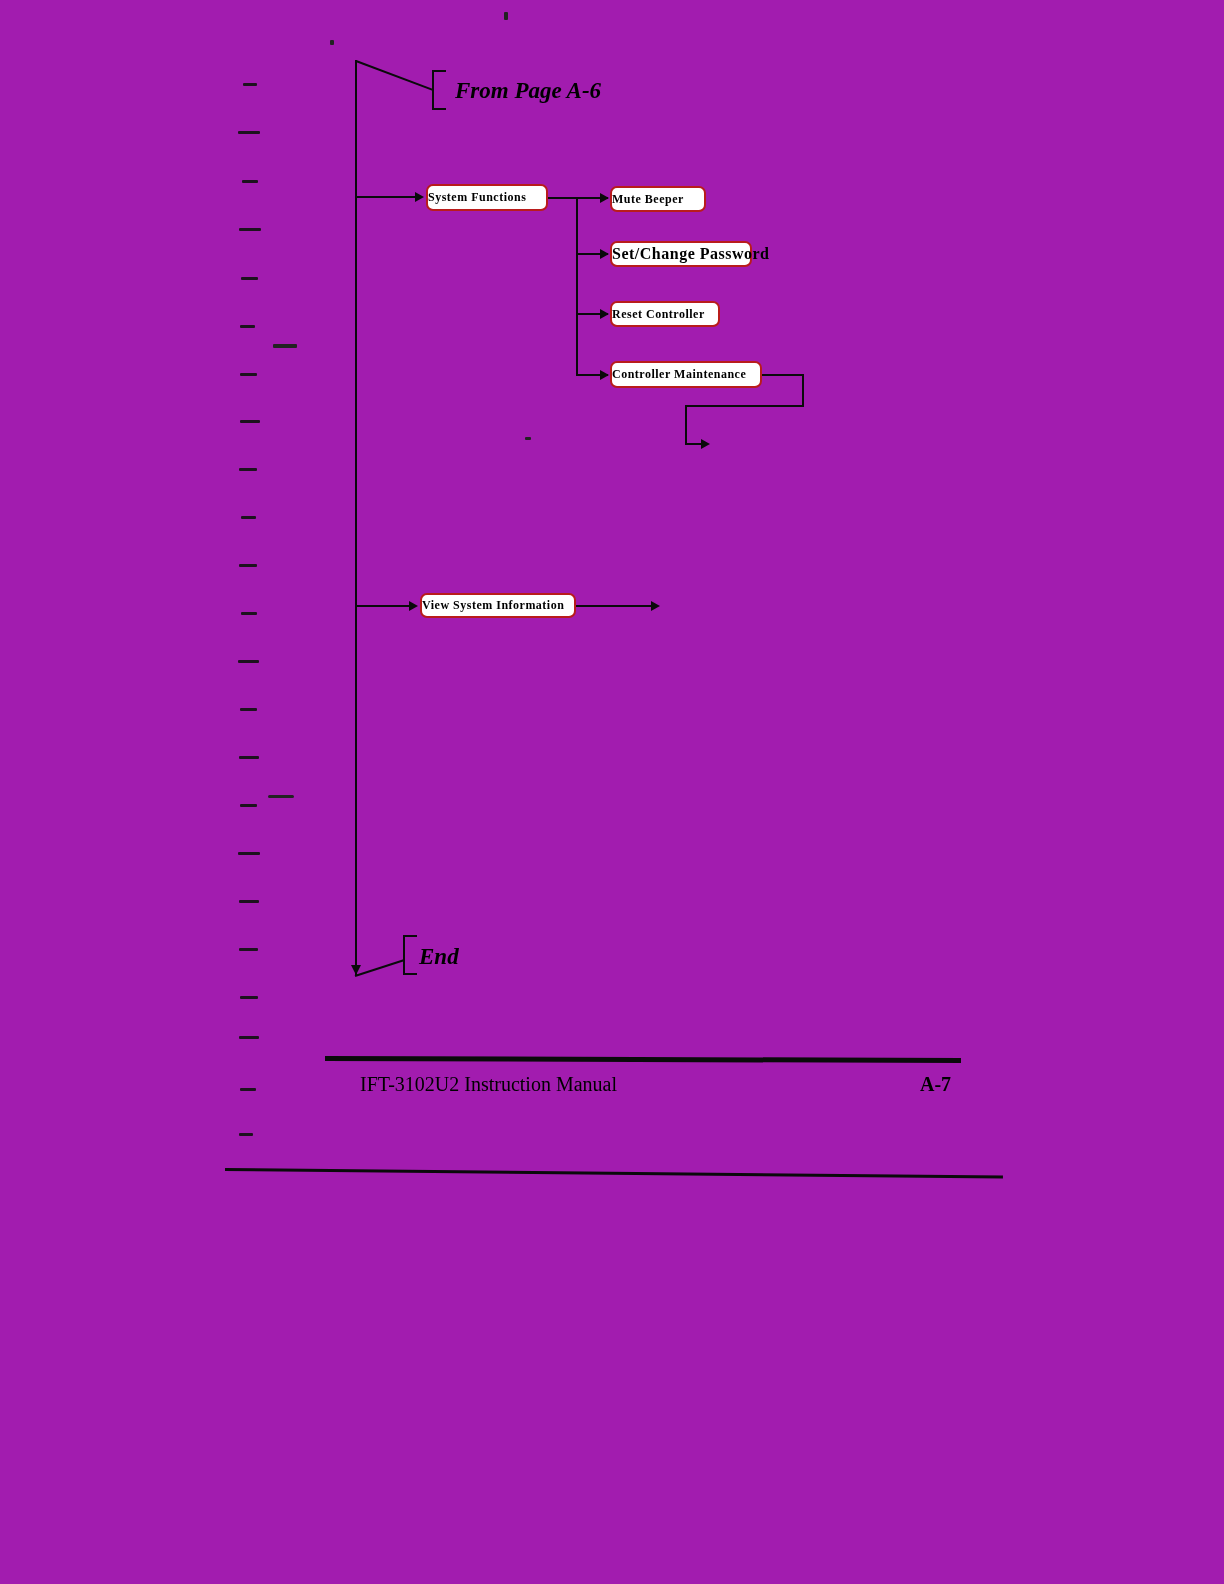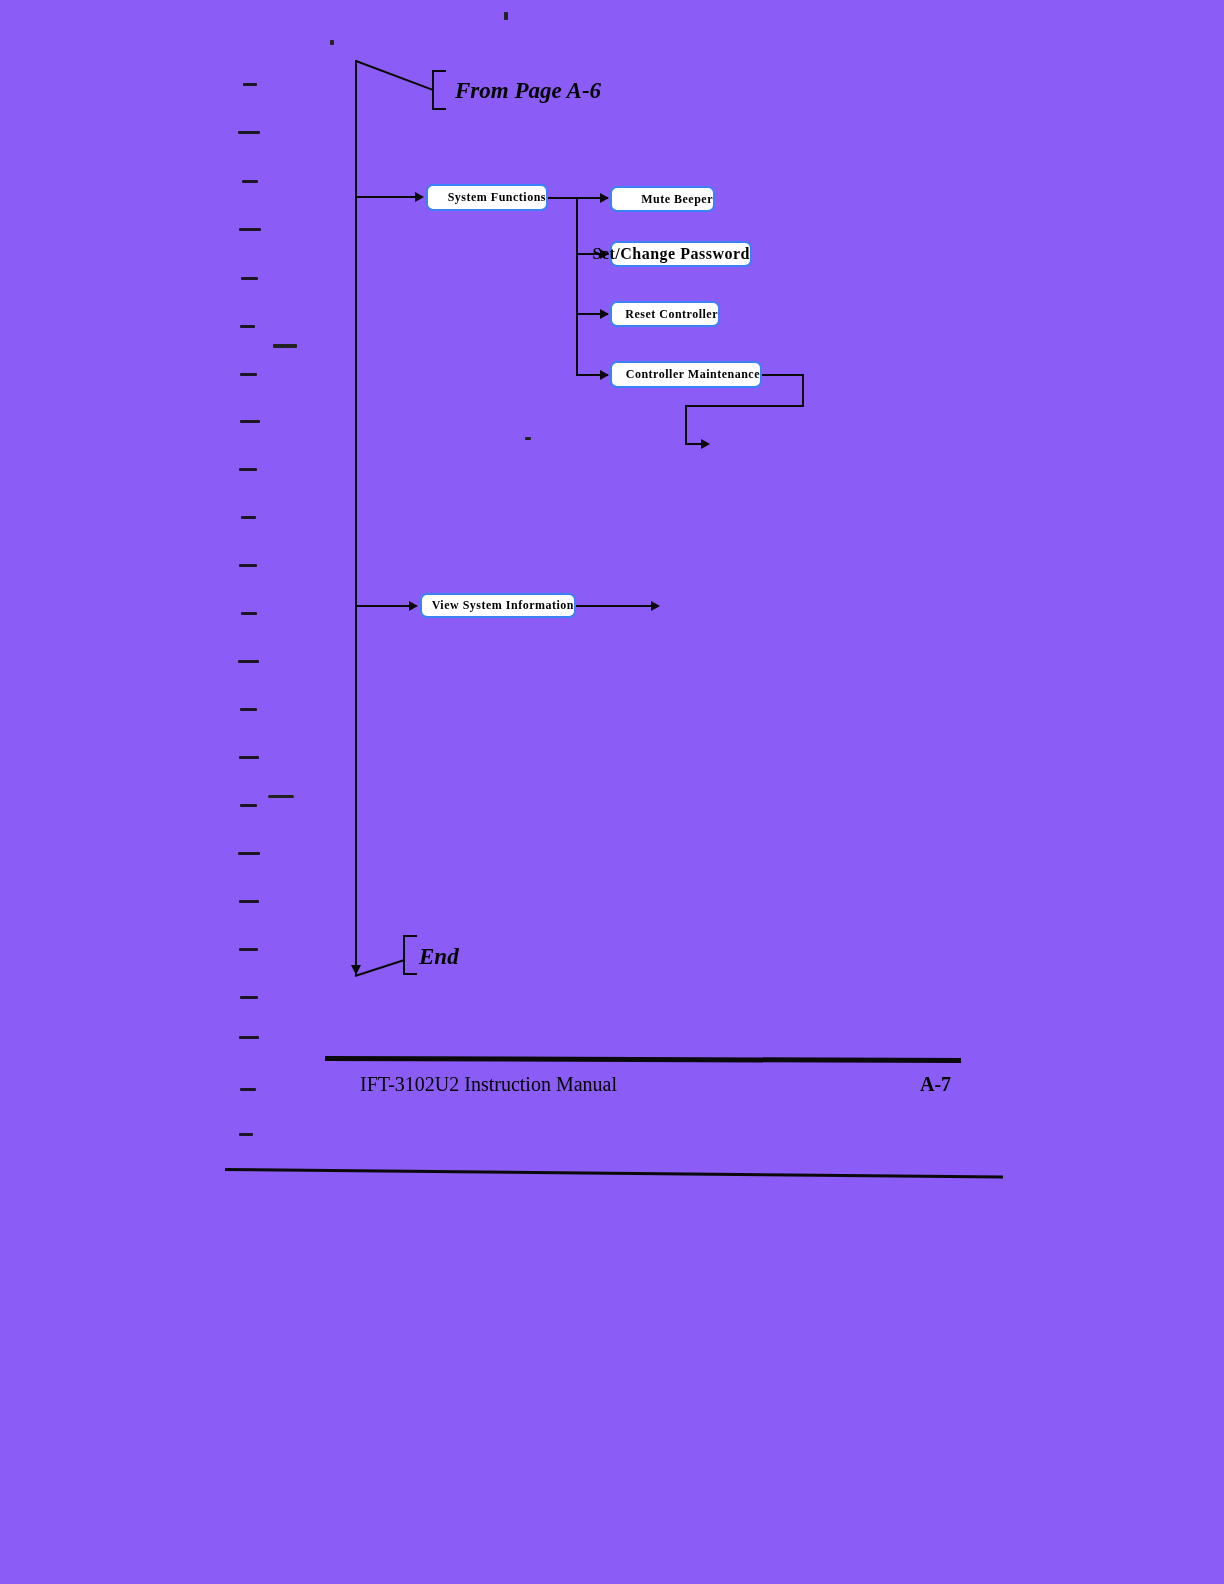--- a/index.html
+++ b/index.html
@@ -4,36 +4,36 @@
 <style>
   html, body {
     margin: 0;
     padding: 0;
     background: #ffffff;
   }
   #page {
     position: relative;
     width: 1224px;
     height: 1584px;
-    background: #8b5cf6;
+    background: #a21caf;
     overflow: hidden;
     font-family: "Liberation Serif", serif;
     color: #000000;
   }
 
   
   .fbox {
     position: absolute;
     box-sizing: border-box;
-    border: 2px solid #3b82f6;
+    border: 2px solid #b91c1c;
     border-radius: 7px;
     background: #ffffff;
     display: flex;
     flex-direction: column;
-    align-items: flex-end;
+    align-items: flex-start;
     justify-content: center;
     text-align: center;
     font-family: "Liberation Serif", serif;
     font-weight: bold;
     letter-spacing: 0.5px;
     line-height: 1.25;
     color: #000;
   }
   .fbox .ln { display: block; white-space: nowrap; }
 
@@ -188,21 +188,21 @@
   <div class="arrow-r" style="left:415px;top:192px;"></div>
   <div class="fbox" style="left:426px;top:184px;width:122px;height:27px;font-size:12px;">
     <span class="ln">System Functions</span>
   </div>
 
   <div class="hline" style="left:548px;top:197px;width:30px;"></div>
   <div class="vline" style="left:576px;top:197px;height:178px;"></div>
 
   <div class="hline" style="left:576px;top:197px;width:32px;"></div>
   <div class="arrow-r" style="left:600px;top:193px;"></div>
-  <div class="fbox" style="left:610px;top:186px;width:105px;height:26px;font-size:12px;">
+  <div class="fbox" style="left:610px;top:186px;width:96px;height:26px;font-size:12px;">
     <span class="ln">Mute Beeper</span>
   </div>
 
   <div class="hline" style="left:576px;top:253px;width:32px;"></div>
   <div class="arrow-r" style="left:600px;top:249px;"></div>
   <div class="fbox" style="left:610px;top:241px;width:142px;height:26px;font-size:16px;">
     <span class="ln">Set/Change Password</span>
   </div>
 
   <div class="hline" style="left:576px;top:313px;width:32px;"></div>

